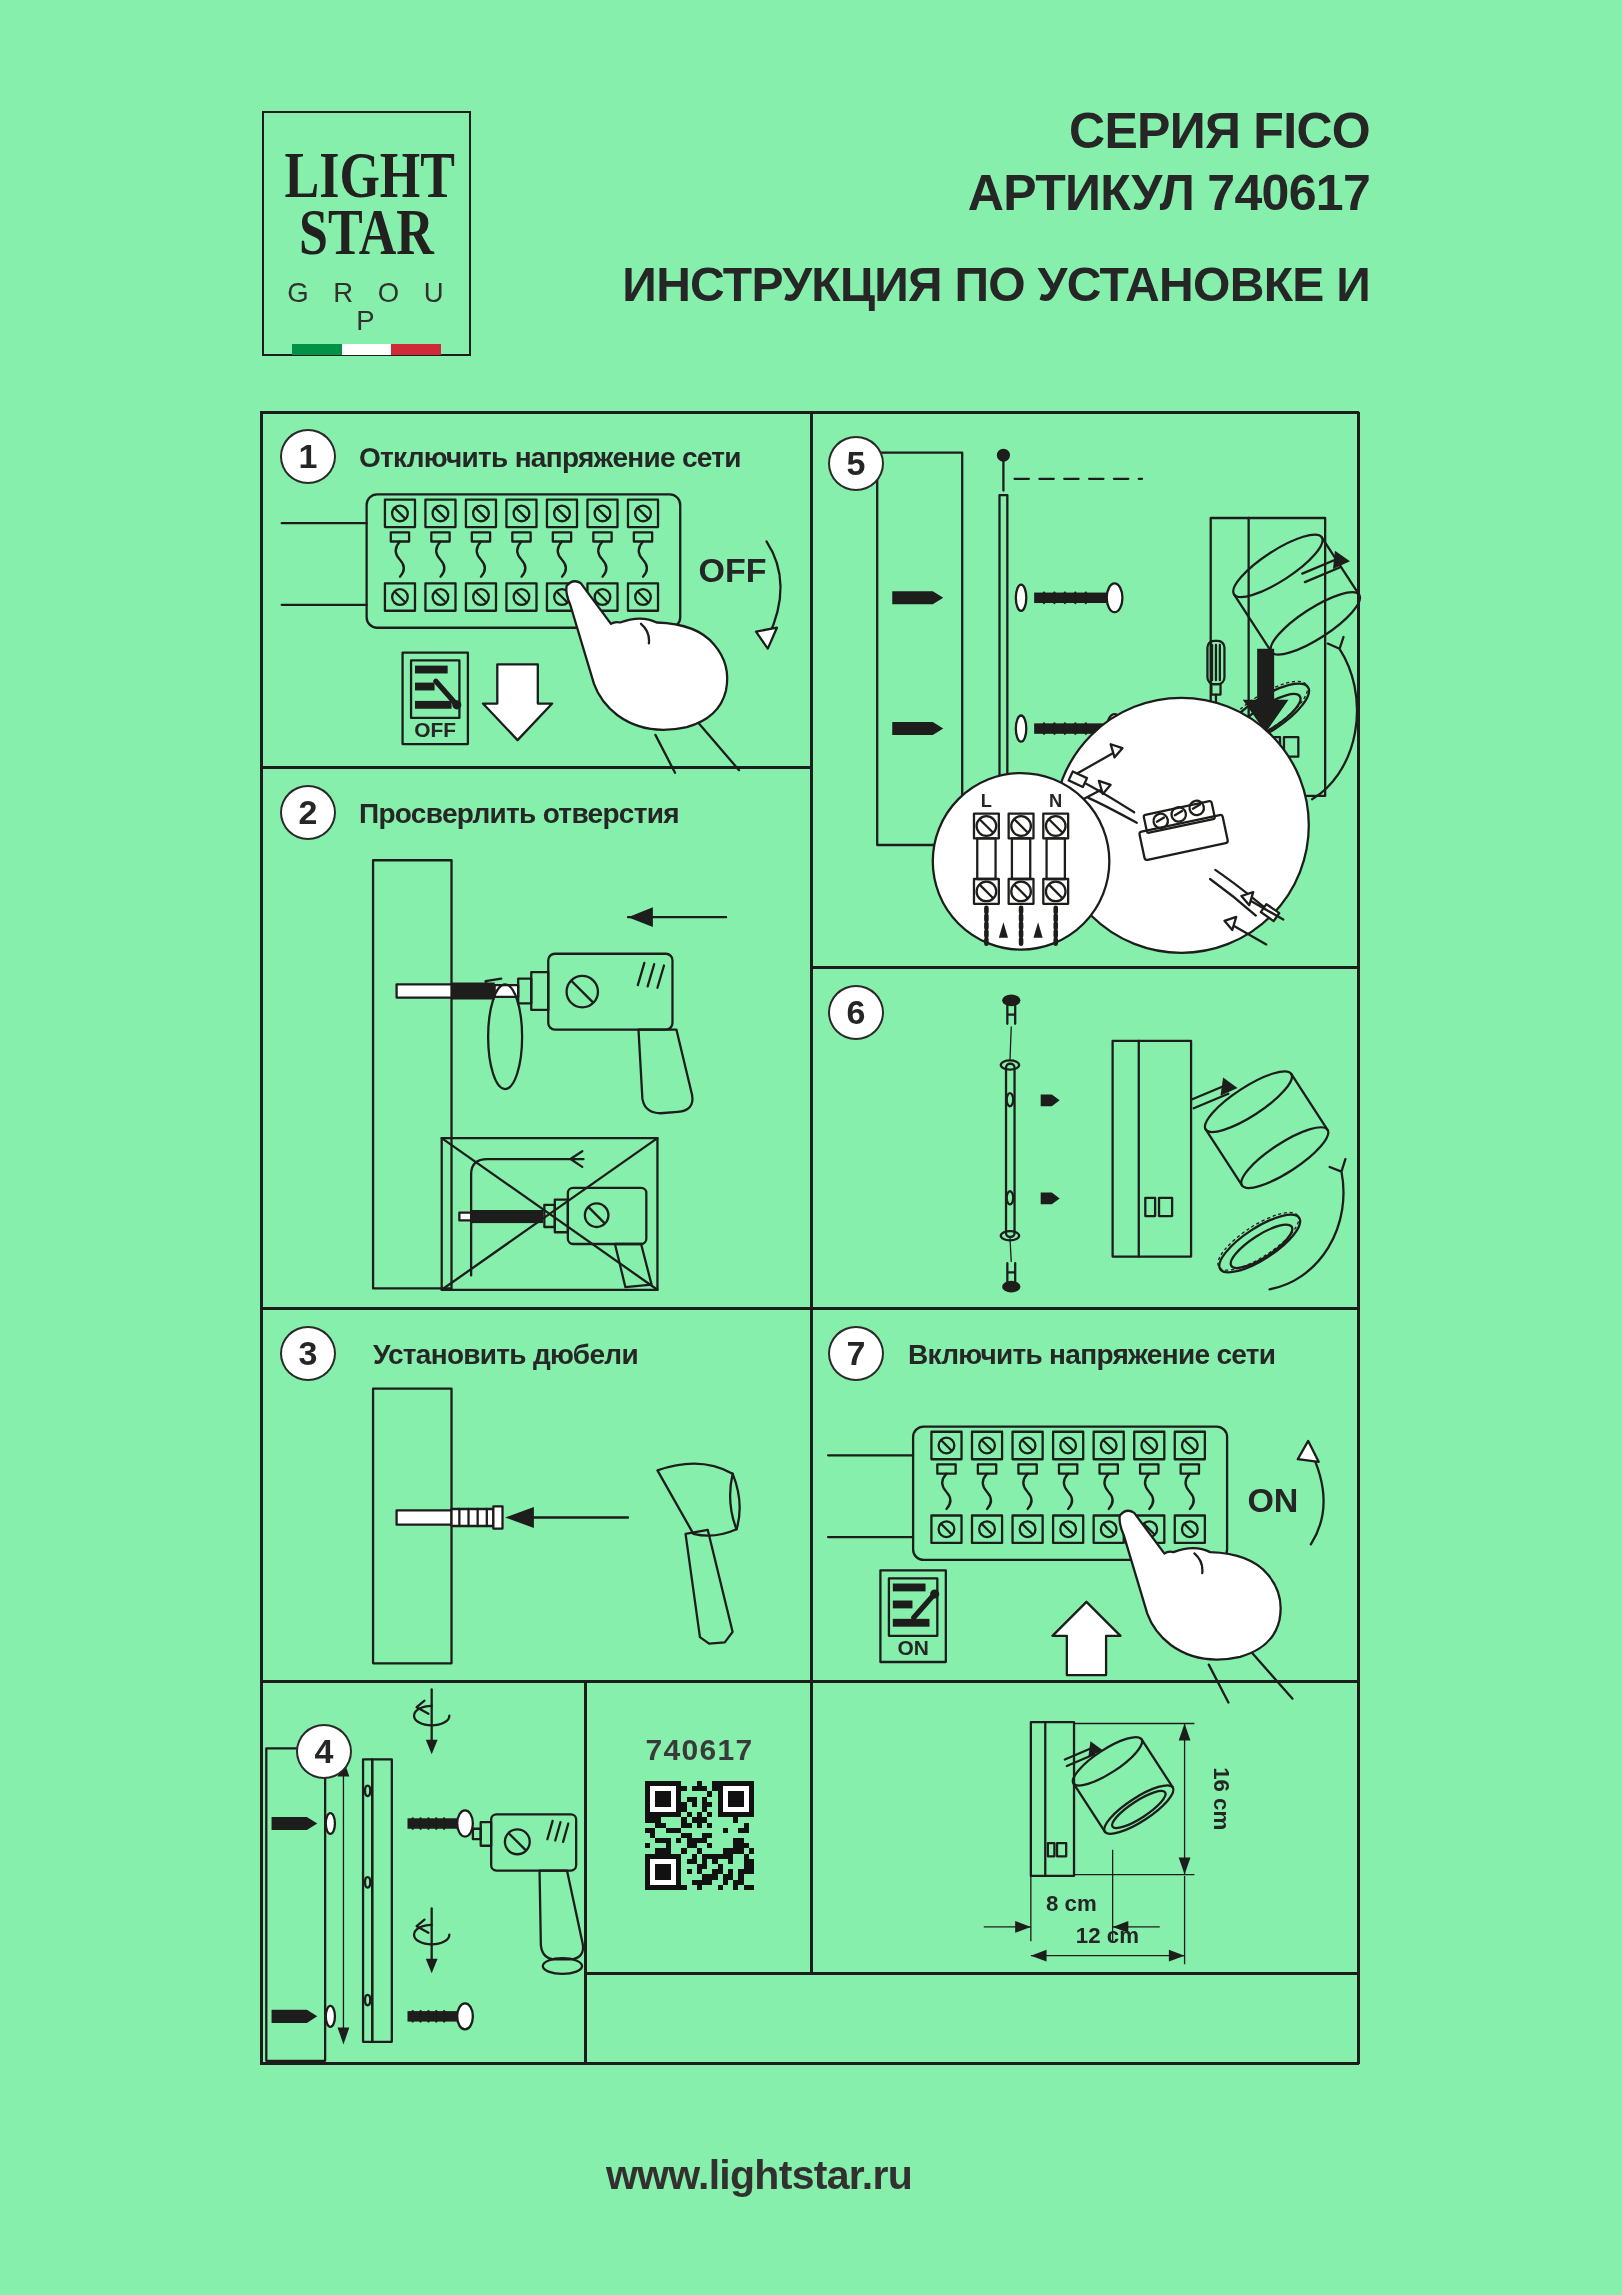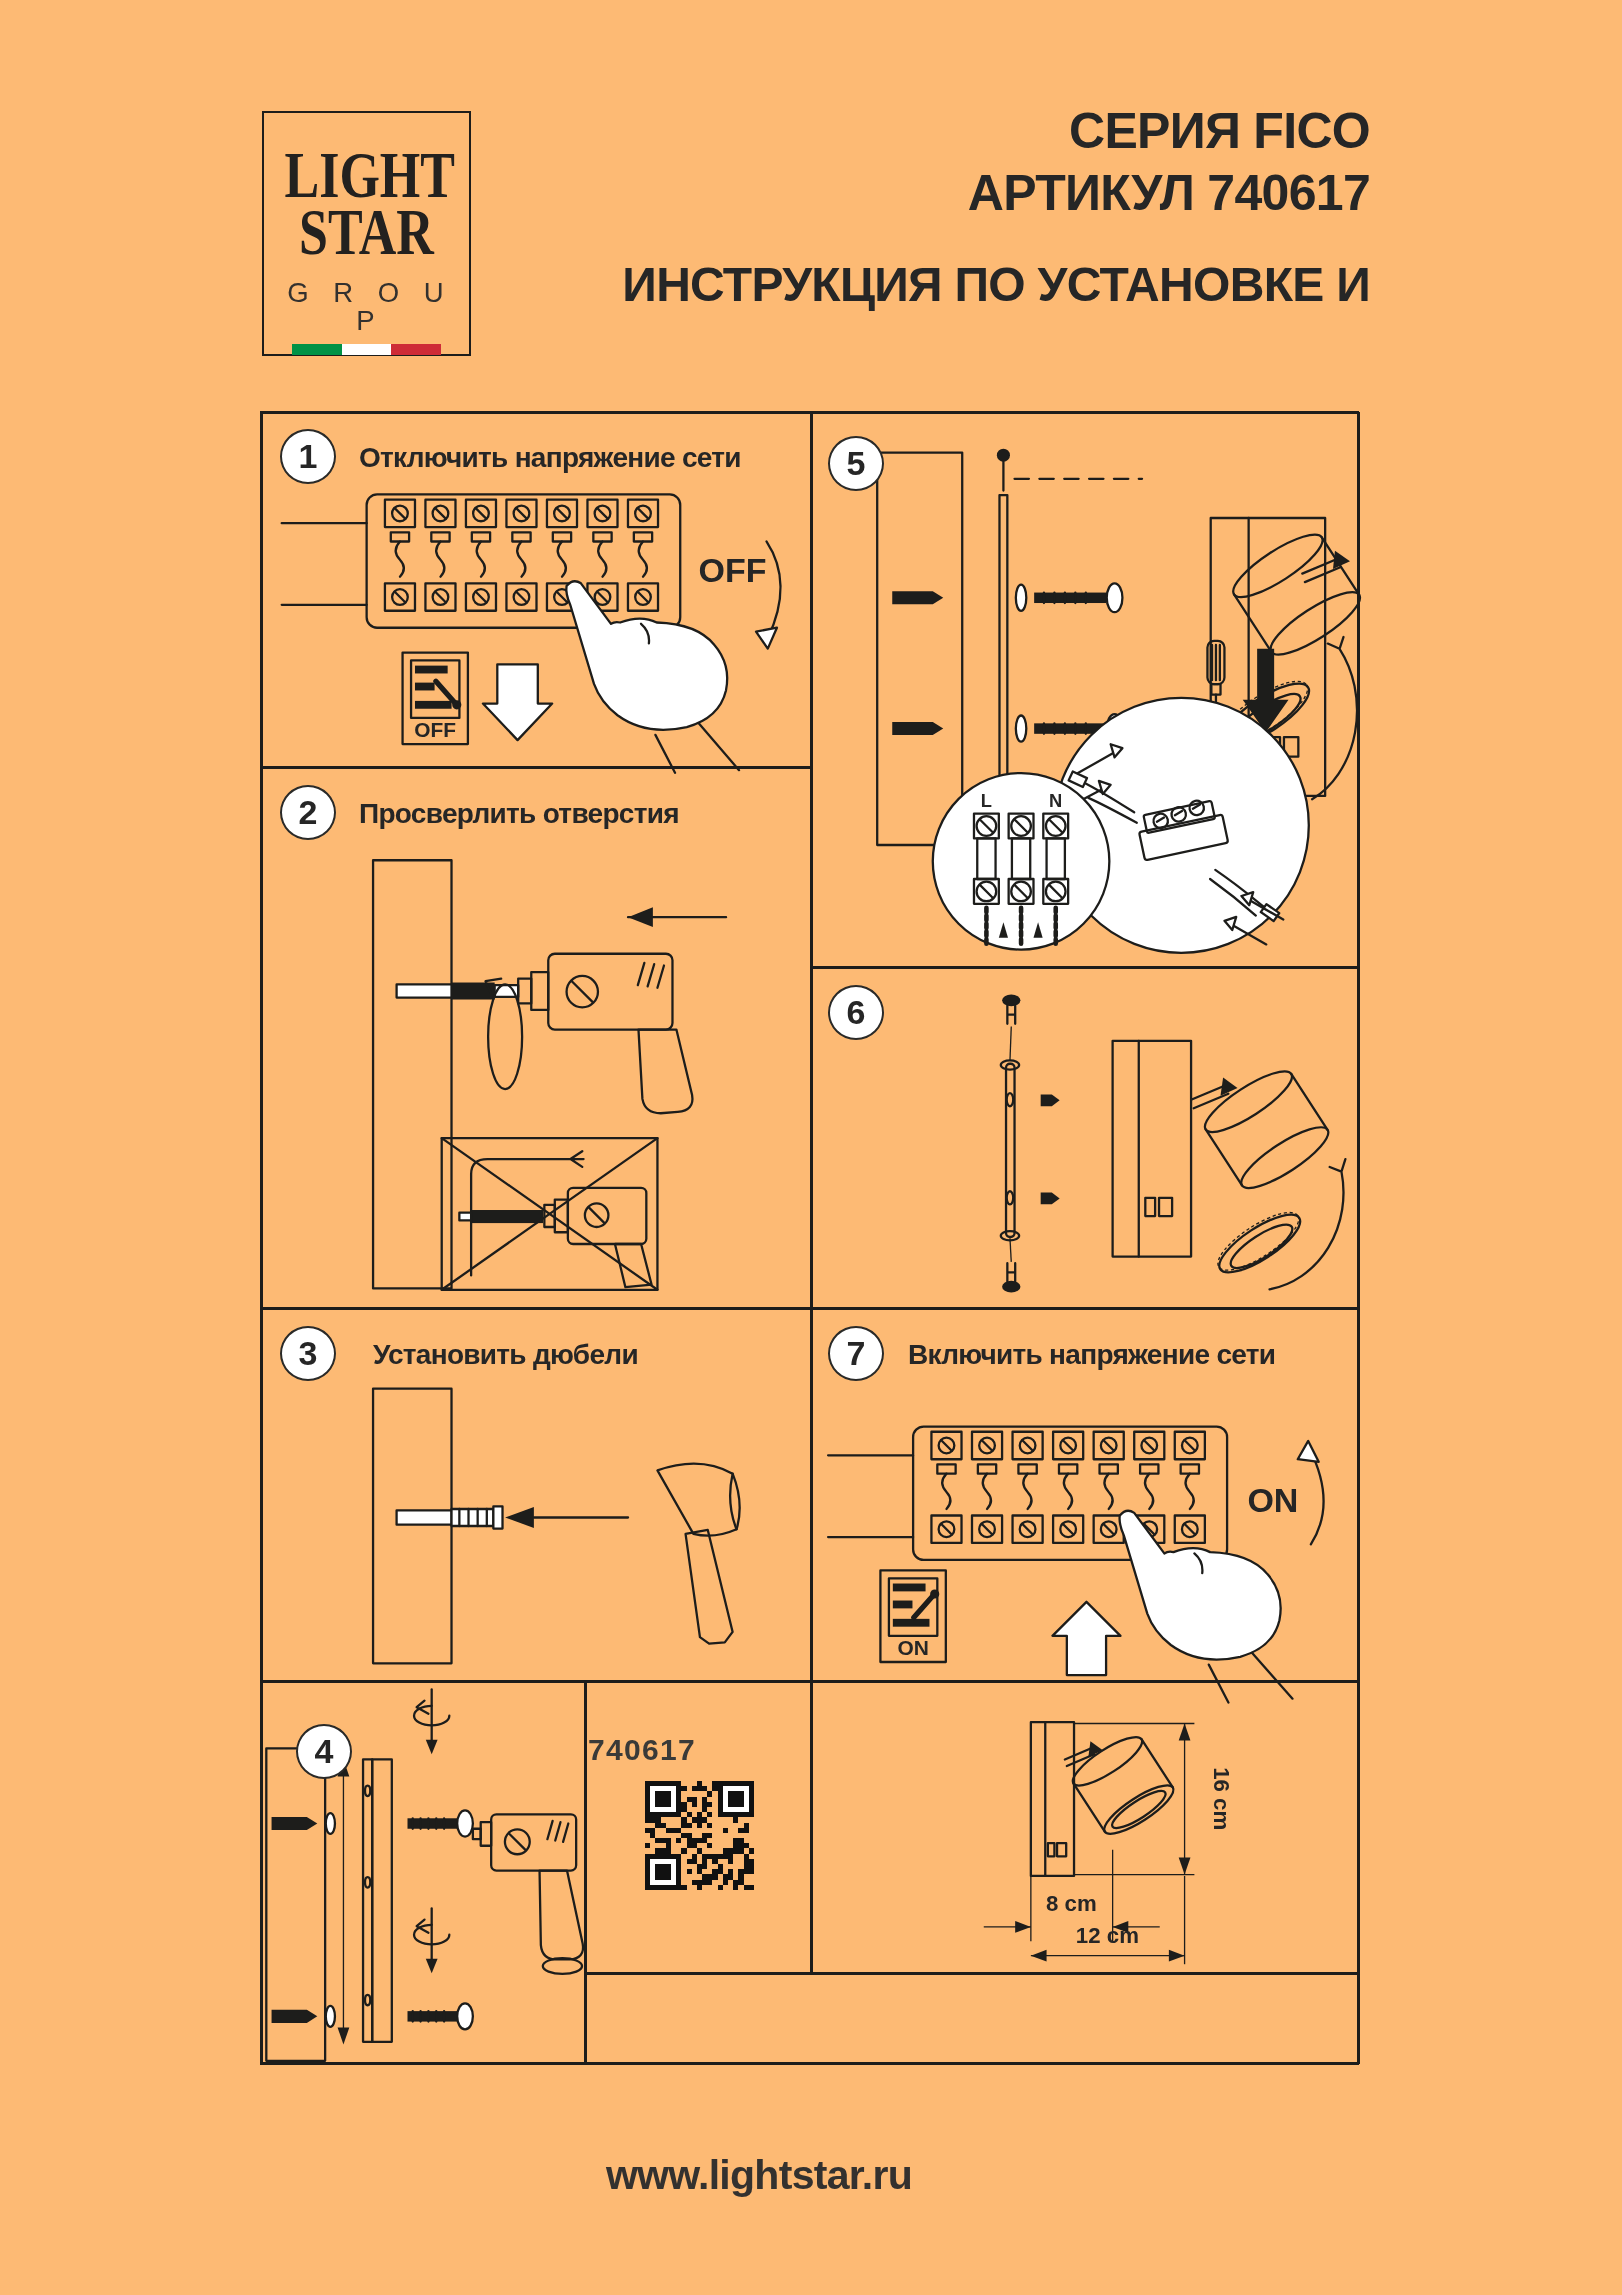--- a/index.html
+++ b/index.html
@@ -1,16 +1,16 @@
 <!DOCTYPE html>
 <html style="font-size:10.5px"><head>
 <meta charset="utf-8">
 <style>
   html,body{margin:0;padding:0;background:#888;}
-  #page{position:relative;width:1623px;height:2295px;background:#fdba74;overflow:hidden;
+  #page{position:relative;width:1623px;height:2295px;background:#86efac;overflow:hidden;
         font-family:"Liberation Sans",sans-serif;color:#262626;}
   .abs{position:absolute;}
   .gl{position:absolute;background:#1d1d1b;}
   
   #logo{left:262px;top:111px;width:209px;height:245px;border:2.6px solid #1d1d1b;box-sizing:border-box;text-align:center;}
   .logoline{font-family:"Liberation Serif",serif;font-weight:700;color:#23211f;line-height:.88;transform:scaleX(.8);transform-origin:50% 50%;}
   #logo-l1{margin-top:34px;font-size:65px;}
   #logo-l2{font-size:65px;}
   #logo-l3{font-family:"Liberation Sans",sans-serif;font-weight:400;color:#33312f;font-size:27.5px;letter-spacing:8.5px;margin-top:18px;margin-left:6.5px;transform:none;line-height:1;}
   #flag{margin:9.2px auto 0 auto;width:149px;height:11.8px;display:flex;}
@@ -26,21 +26,21 @@
            display:flex;align-items:center;justify-content:center;font-size:34px;font-weight:700;z-index:5;box-sizing:border-box;}
   .steptitle{position:absolute;font-size:28px;font-weight:700;letter-spacing:-0.7px;white-space:nowrap;z-index:5;}
   
   svg{position:absolute;overflow:visible;}
   .st{stroke:#1d1d1b;stroke-width:3.5;fill:none;stroke-linecap:round;stroke-linejoin:round;}
   .thin{stroke:#1d1d1b;stroke-width:2;fill:none;}
   .fillk{fill:#1d1d1b;stroke:none;}
   .wfill{fill:#ffffff;stroke:#1d1d1b;stroke-width:3.5;stroke-linejoin:round;}
   svg text{font-family:"Liberation Sans",sans-serif;font-weight:700;fill:#262626;stroke:none;}
   
-  #qr-label{left:588px;top:1733px;width:223px;text-align:left;font-size:30px;font-weight:700;letter-spacing:1.3px;color:#3a3a38;}
+  #qr-label{left:588px;top:1733px;width:223px;text-align:center;font-size:30px;font-weight:700;letter-spacing:1.3px;color:#3a3a38;}
   #qr-code{left:645px;top:1781px;width:109px;height:109px;}
   
   #notes{left:615px;top:1989px;font-size:24px;line-height:35px;color:#2a2a28;white-space:nowrap;}
   
   #footer{left:759px;top:2152px;transform:translateX(-50%);font-size:41px;font-weight:700;letter-spacing:-0.7px;color:#33312f;}
 </style>
 </head>
 <body>
 
 <div id="page">

